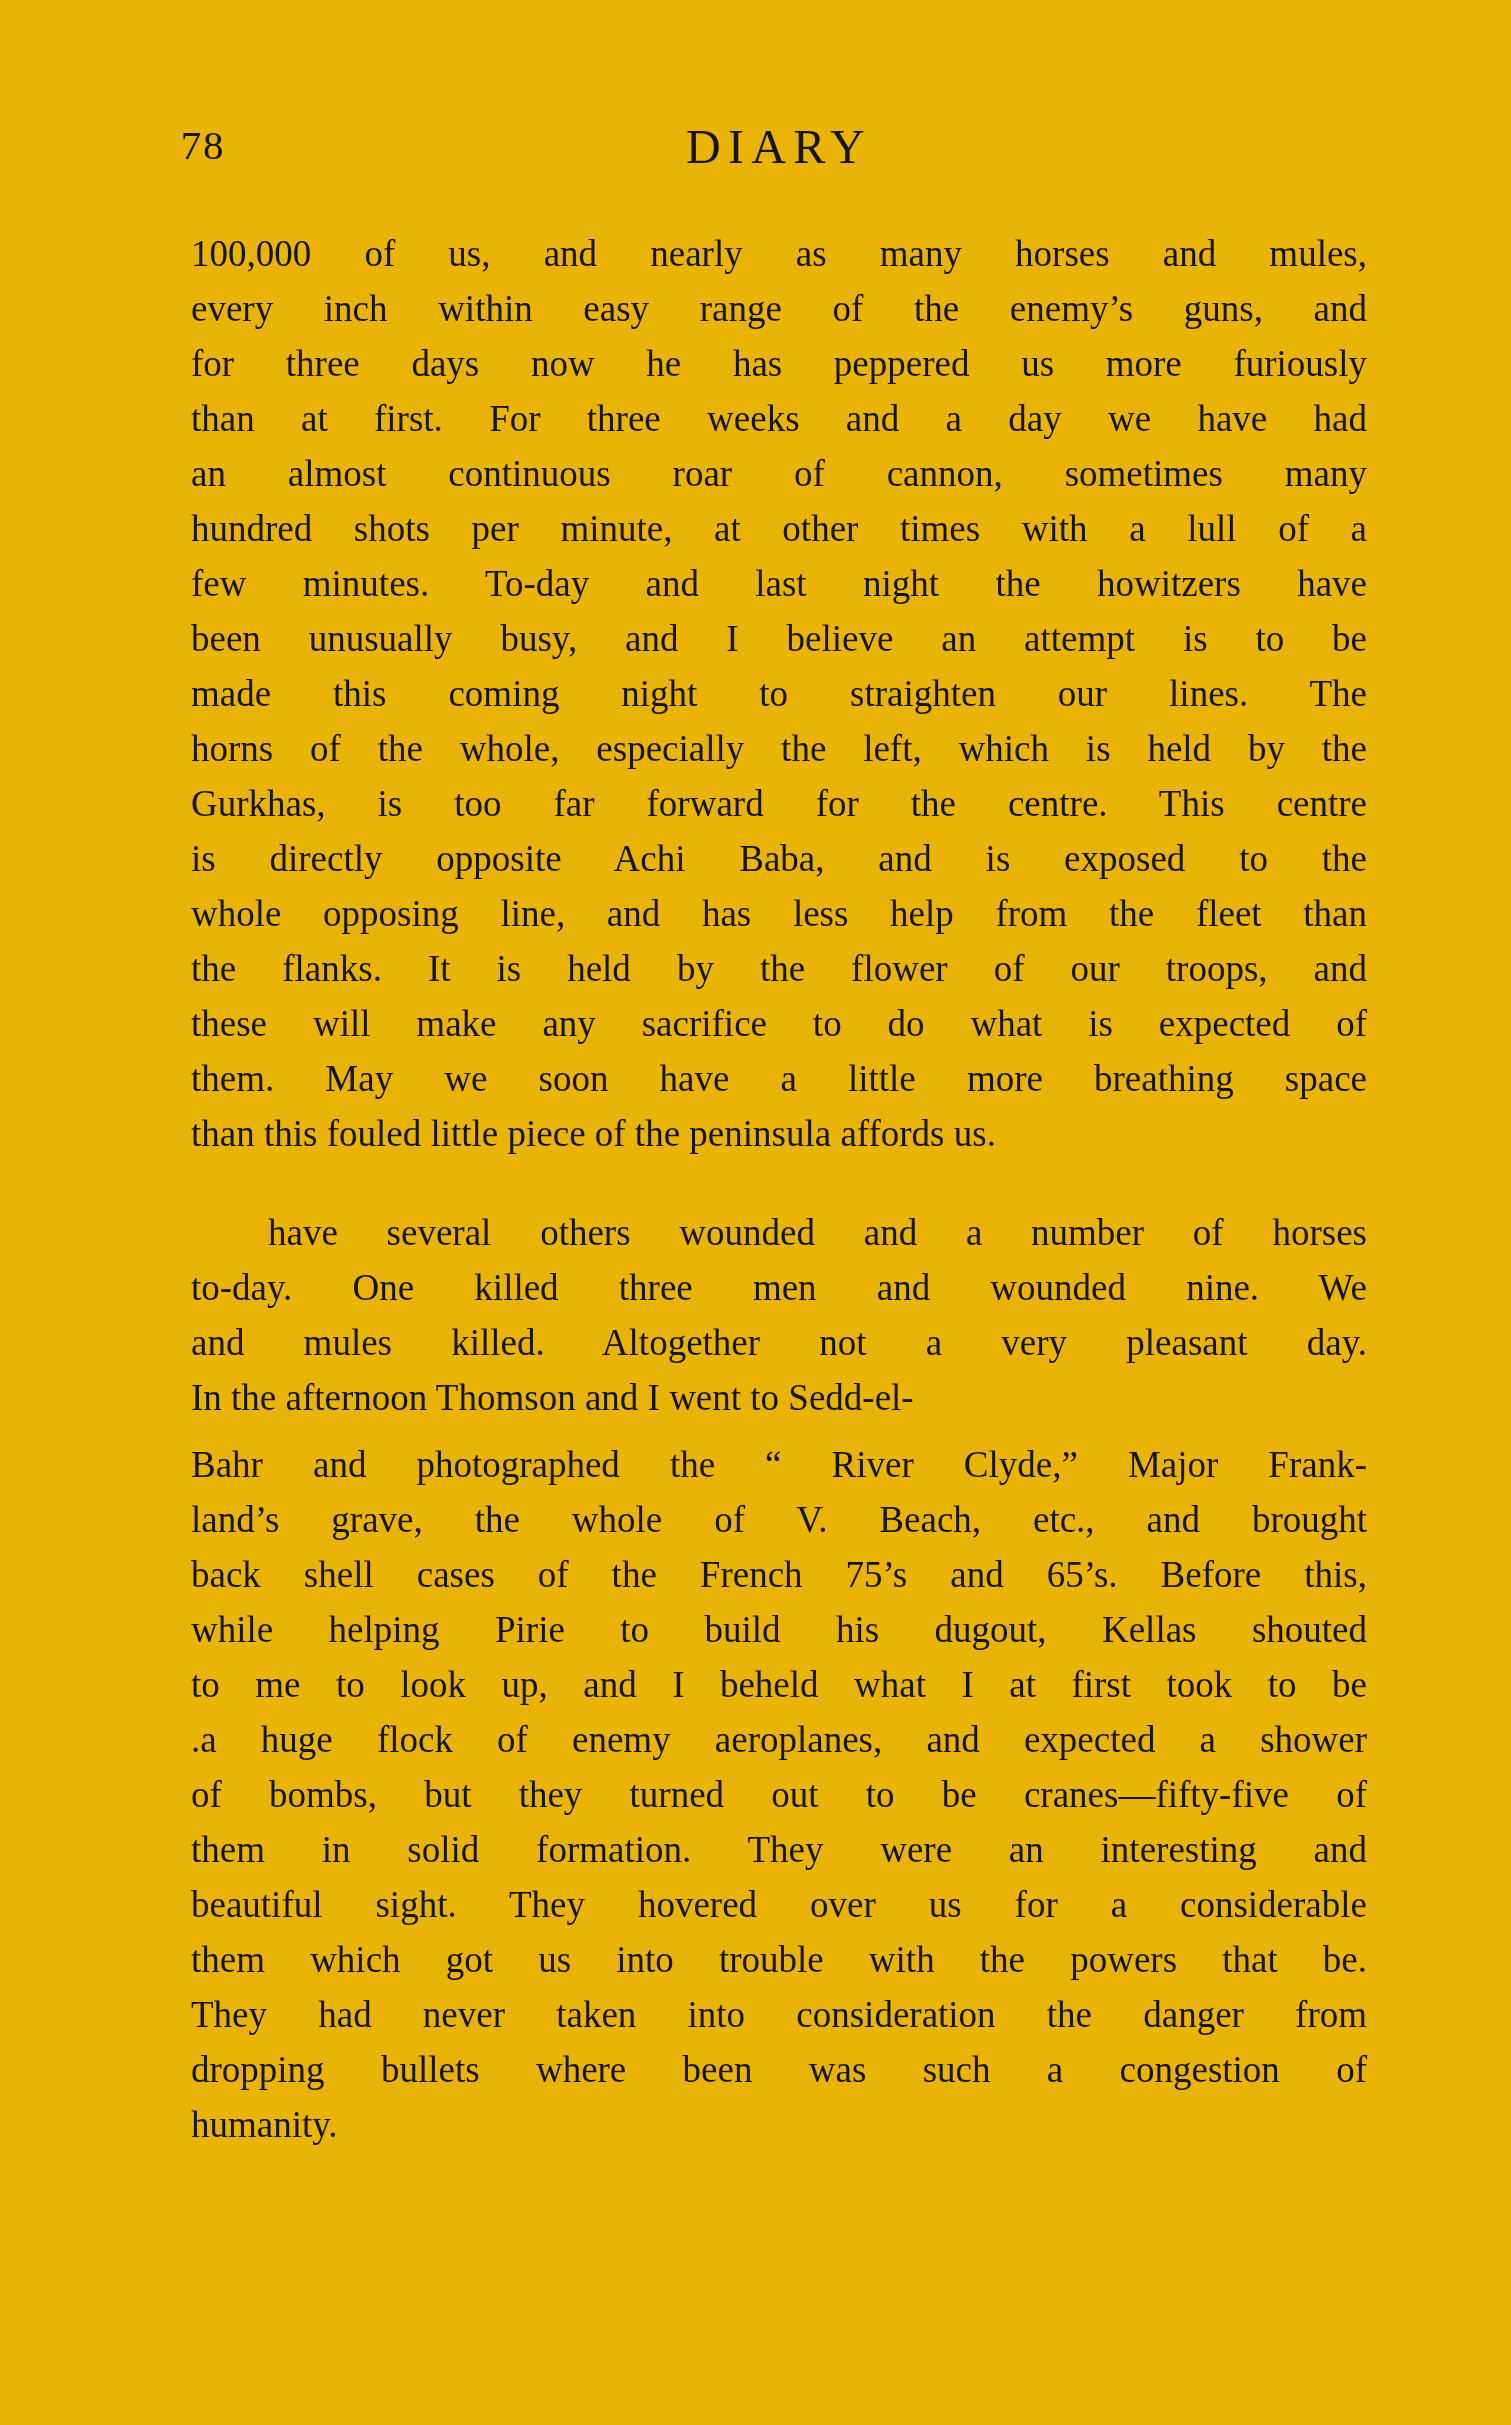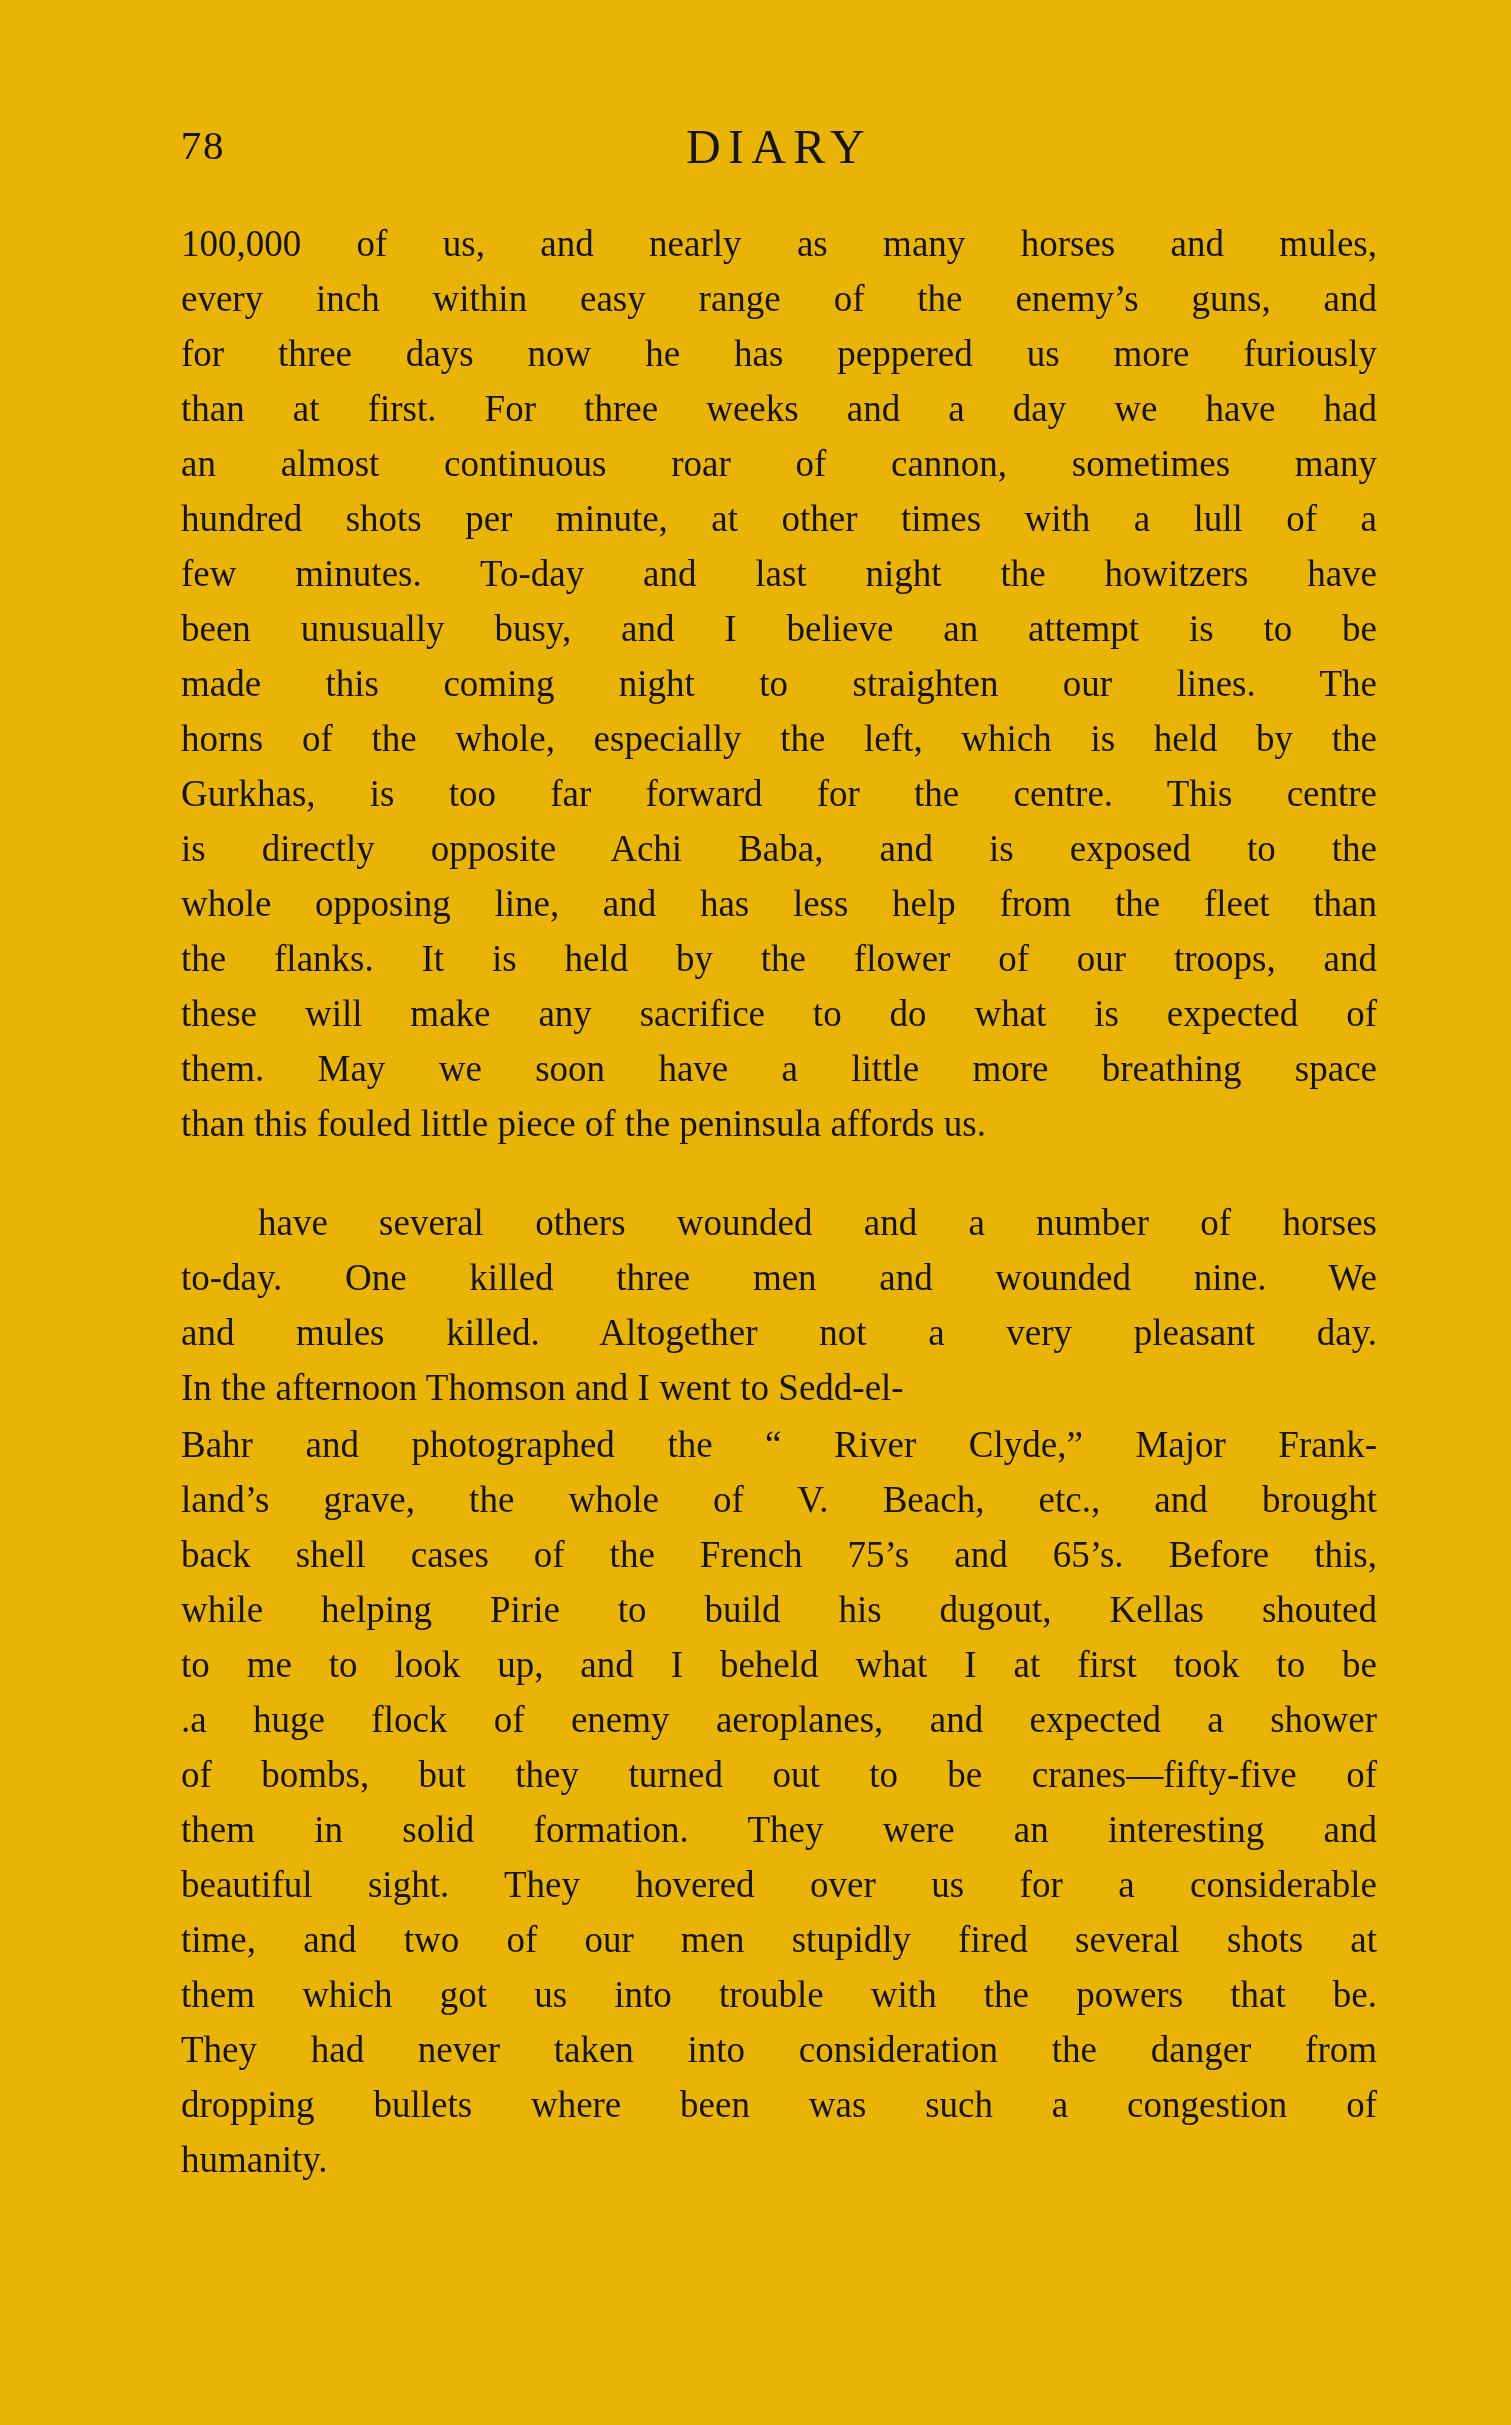--- a/index.html
+++ b/index.html
@@ -36,21 +36,21 @@
     letter-spacing: 7.3px;
   }
   .body-text {
     position: absolute;
     top: 214px;
     left: 179px;
     width: 1200px;
     font-size: 37px;
     line-height: 55px;
   }
-  .para { margin: 2px; }
+  .para { margin: 12px; }
   .para-spaced { margin-top: 44px; }
   .para-indent .line:first-child { text-indent: 77px; }
   .line {
     text-align: justify;
     text-align-last: justify;
   }
   .line.last {
     text-align-last: left;
   }
   .line i { font-style: italic; }
@@ -94,21 +94,20 @@
     <div class="para">
         <div class="line">Bahr and photographed the “ River Clyde,” Major Frank-</div>
         <div class="line">land’s grave, the whole of V. Beach, etc., and brought</div>
         <div class="line">back shell cases of the French 75’s and 65’s.  Before this,</div>
         <div class="line">while helping Pirie to build his dugout, Kellas shouted</div>
         <div class="line">to me to look up, and I beheld what I at first took to be</div>
         <div class="line">.a huge flock of enemy aeroplanes, and expected a shower</div>
         <div class="line">of bombs, but they turned out to be cranes—fifty-five of</div>
         <div class="line">them in solid formation.  They were an interesting and</div>
         <div class="line">beautiful sight.  They hovered over us for a considerable</div>
-        <div class="line">time, and two of our men stupidly fired several shots at</div>
         <div class="line">them which got us into trouble with the powers that be.</div>
         <div class="line">They had never taken into consideration the danger from</div>
         <div class="line">dropping bullets where been was such a congestion of</div>
         <div class="line last">humanity.</div>
       </div>
   </div>
 
 </div>
 
 

